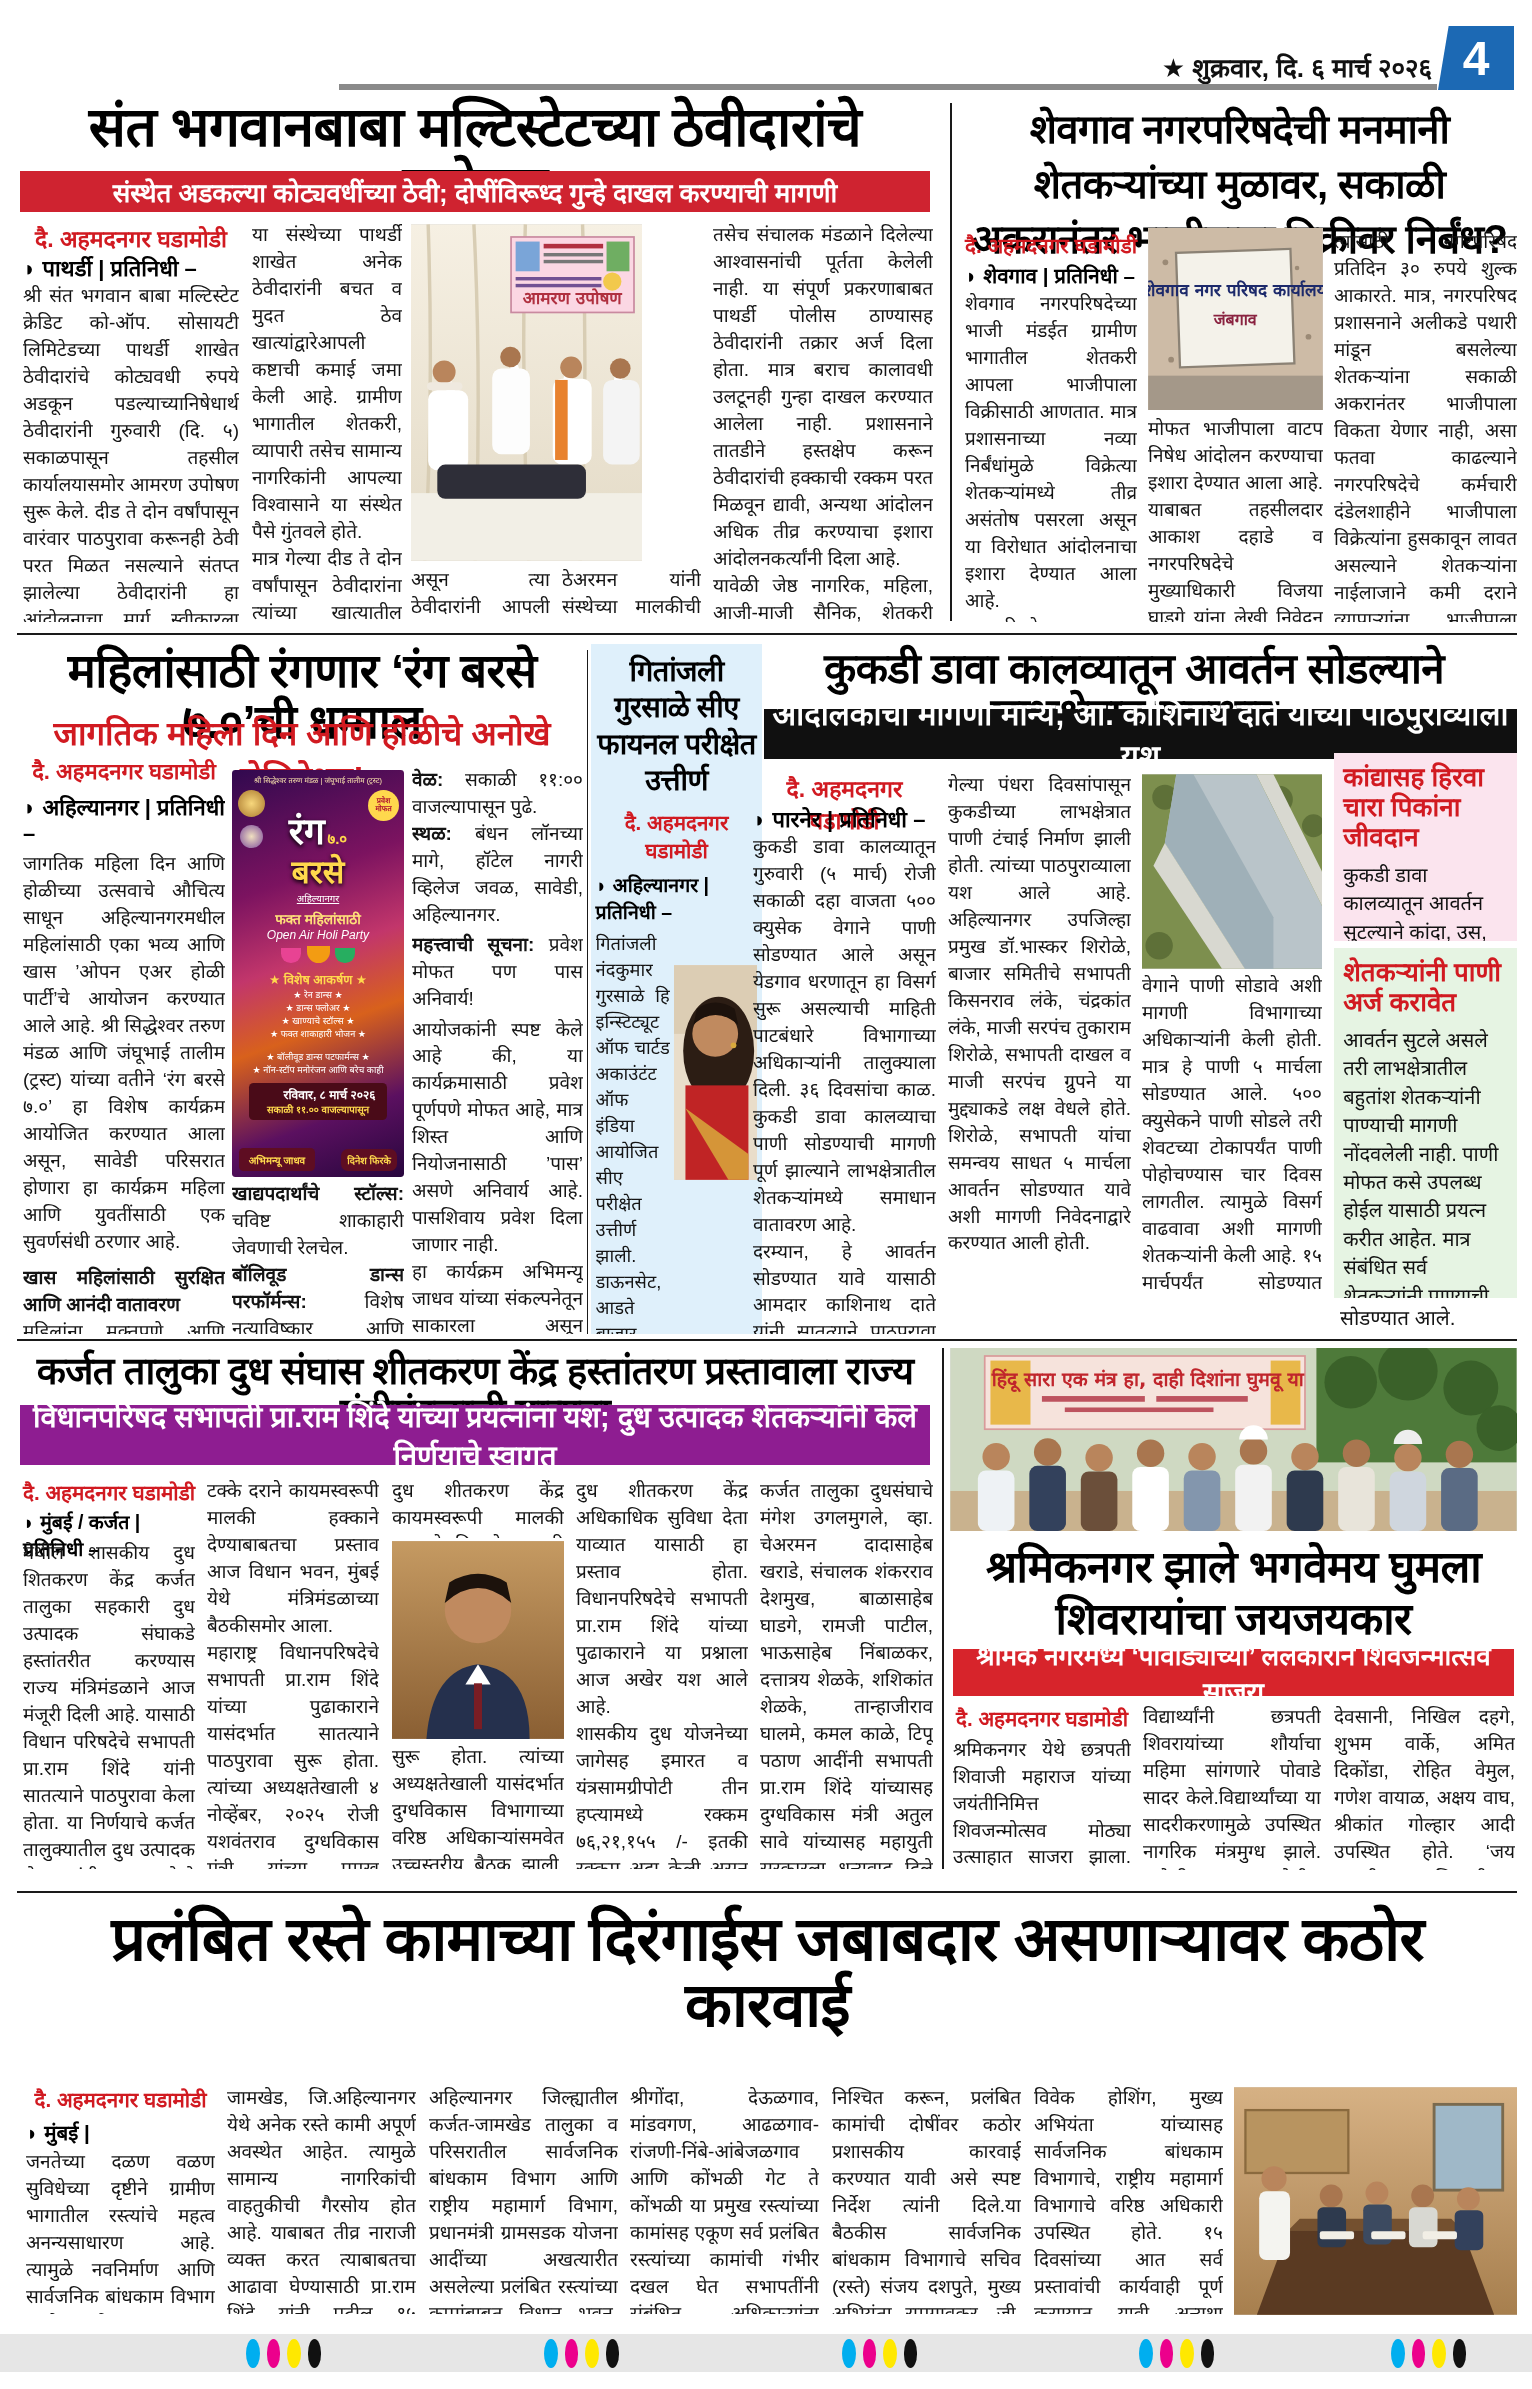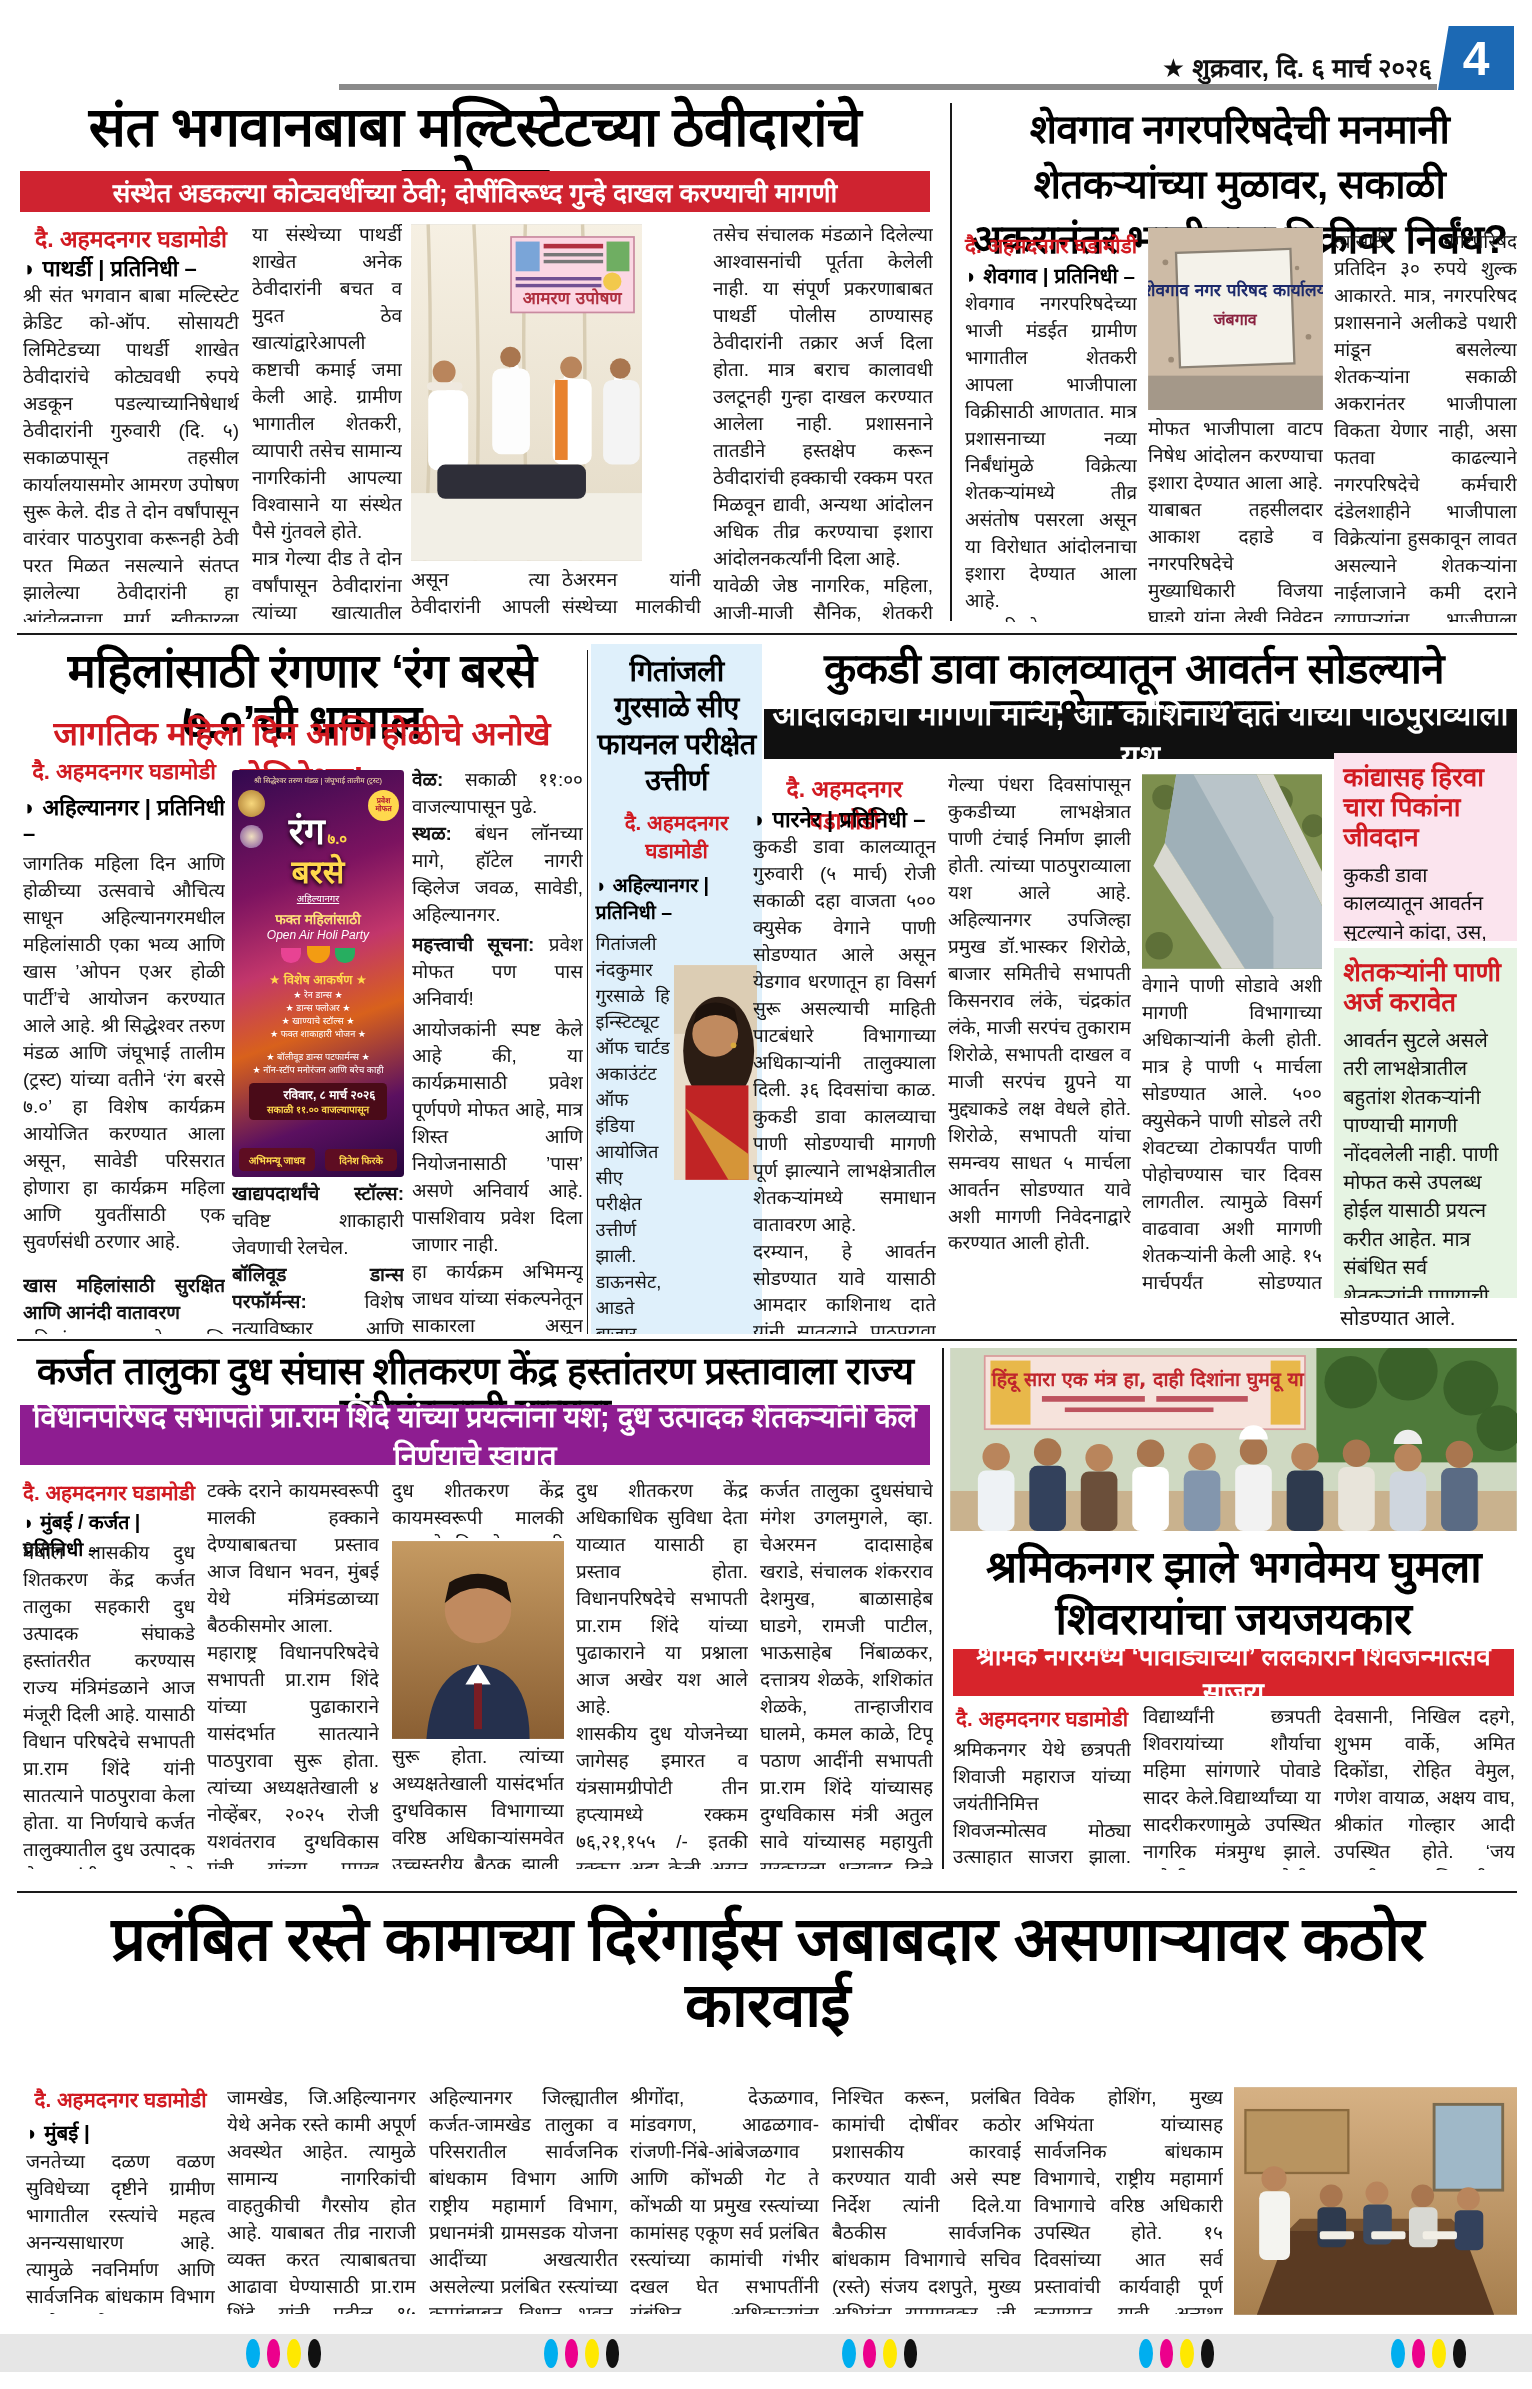--- a/index.html
+++ b/index.html
@@ -128,21 +128,21 @@
   <div class="abs body-t" style="left:1148px;top:416px;width:175px;height:206px;">मोफत भाजीपाला वाटप निषेध आंदोलन करण्याचा इशारा देण्यात आला आहे. याबाबत तहसीलदार आकाश दहाडे व नगरपरिषदेचे मुख्याधिकारी विजया घाडगे यांना लेखी निवेदन देण्यात आले आहे.
 शेतकरी रात्रभर राबून शेतातील उत्पादित ताजा माल विक्रीस आणतो, मात्र त्यालाच अटकाव होत असल्याने शेतकऱ्यांत संताप व्यक्त होत आहे. निवेदनावर अनेक शेतकऱ्यांच्या सह्या आहेत.</div>
   <div class="abs body-t" style="left:1334px;top:229px;width:183px;height:393px;">त्यासाठी नगरपरिषद प्रतिदिन ३० रुपये शुल्क आकारते. मात्र, नगरपरिषद प्रशासनाने अलीकडे पथारी मांडून बसलेल्या शेतकऱ्यांना सकाळी अकरानंतर भाजीपाला विकता येणार नाही, असा फतवा काढल्याने नगरपरिषदेचे कर्मचारी दंडेलशाहीने भाजीपाला विक्रेत्यांना हुसकावून लावत असल्याने शेतकऱ्यांना नाईलाजाने कमी दराने व्यापाऱ्यांना भाजीपाला विकावा लागतो. उरलेला भाजीपाला सडून गेल्याने बळीराजा हवालदिल झाला आहे, मराठा सेवा संघाचे जिल्हाध्यक्ष, बहुजन वंचित आघाडीचे पदाधिकारी यांच्या सह्यांचे निवेदन देण्यात आले आहे.</div>
 
   <div class="abs hl" style="left:20px;top:646px;width:564px;font-size:47px;">महिलांसाठी रंगणार ‘रंग बरसे ७.०’ची धम्माल</div>
   <div class="abs subred" style="left:20px;top:710px;width:564px;font-size:33px;">जागतिक महिला दिन आणि होळीचे अनोखे सेलिब्रेशन!</div>
   <div class="abs" style="left:23px;top:755px;width:202px;height:579px;overflow:hidden;">
     <div class="kicker" style="font-size:22px;">दै. अहमदनगर घडामोडी</div>
     <div class="dateline" style="margin-top:5.7px;">◗ अहिल्यानगर | प्रतिनिधी –</div>
     <div class="body-t" style="margin-top:4.6px;">जागतिक महिला दिन आणि होळीच्या उत्सवाचे औचित्य साधून अहिल्यानगरमधील महिलांसाठी एका भव्य आणि खास ’ओपन एअर होळी पार्टी’चे आयोजन करण्यात आले आहे. श्री सिद्धेश्वर तरुण मंडळ आणि जंघूभाई तालीम (ट्रस्ट) यांच्या वतीने ‘रंग बरसे ७.०’ हा विशेष कार्यक्रम आयोजित करण्यात आला असून, सावेडी परिसरात होणारा हा कार्यक्रम महिला आणि युवतींसाठी एक सुवर्णसंधी ठरणार आहे.</div>
-    <div class="body-t" style="font-weight:900;margin-top:17px;">खास महिलांसाठी सुरक्षित आणि आनंदी वातावरण</div>
+    <div class="body-t" style="font-weight:900;margin-top:9px;">खास महिलांसाठी सुरक्षित आणि आनंदी वातावरण</div>
     <div class="body-t">महिलांना मुक्तपणे आणि सुरक्षित वातावरणात होळीचा आनंद घेता यावा, या उद्देशाने हा कार्यक्रम फक्त महिलांसाठी ठेवण्यात आला असून पुरुषांना प्रवेश निषिद्ध असून, महिला आणि युवतींसाठी हा एक सुवर्णसंधी ठरणार आहे.</div>
 
   </div>
 
   <div class="abs poster" style="left:232px;top:770px;width:172px;height:407px;border-radius:3.4px;">
     <div style="font-size:7.4px;text-align:center;padding-top:4.6px;color:#ffe9b0;">श्री सिद्धेश्वर तरुण मंडळ | जंघूभाई तालीम (ट्रस्ट)</div>
     <div class="abs" style="left:136px;top:19.5px;width:31px;height:31px;border-radius:50%;background:#ffd84d;display:flex;align-items:center;justify-content:center;text-align:center;">
       <span style="color:#b01030;font-size:7.4px;font-weight:900;line-height:1.1;">प्रवेश मोफत</span>
     </div>
     <div class="abs" style="left:5.7px;top:19.5px;width:27.5px;height:27.5px;border-radius:50%;background:radial-gradient(circle,#f7d77c,#a8762c);"></div>
@@ -165,21 +165,21 @@
     <div class="tt" style="font-size:9.2px;">★ डान्स फ्लोअर ★</div>
     <div class="tt" style="font-size:9.2px;">★ खाण्याचे स्टॉल्स ★</div>
     <div class="tt" style="font-size:9.2px;">★ फक्त शाकाहारी भोजन ★</div>
     <div class="tt" style="font-size:9.2px;margin-top:10px;">★ बॉलीवूड डान्स पटफार्मन्स ★</div>
     <div class="tt" style="font-size:9.2px;">★ नॉन-स्टॉप मनोरंजन आणि बरेच काही</div>
     <div class="chip" style="margin:6.9px 17px 0;padding:3.4px 0;background:#4a0b18;">
       <div style="font-size:12px;color:#fff;margin-left:23px;">रविवार, ८ मार्च २०२६</div>
       <div style="font-size:9.7px;color:#ffd84d;">सकाळी ११.०० वाजल्यापासून</div>
     </div>
     <div class="abs chip" style="left:6.9px;bottom:5.7px;width:76px;padding:4.6px 0;font-size:10px;">अभिमन्यू जाधव</div>
-    <div class="abs chip" style="right:6.9px;bottom:5.7px;width:72px;padding:4.6px 0;font-size:9.7px;">दिनेश फिरके</div>
+    <div class="abs chip" style="right:6.9px;bottom:5.7px;width:56px;padding:4.6px 0;font-size:9.7px;border-radius:7px;">दिनेश फिरके</div>
   </div>
 
   <div class="abs" style="left:232px;top:1181px;width:172px;height:153px;overflow:hidden;">
     <div class="body-t feat"><span class="lb">खाद्यपदार्थांचे स्टॉल्स:</span><span> चविष्ट शाकाहारी जेवणाची रेलचेल.</span></div>
     <div class="body-t feat"><span class="lb">बॉलिवूड डान्स परफॉर्मन्स:</span><span> विशेष नृत्याविष्कार आणि मनोरंजन.</span></div>
 
   </div>
   <div class="abs" style="left:412px;top:767px;width:171px;height:567px;overflow:hidden;">
     <div class="body-t feat"><span class="lb">वेळ:</span><span> सकाळी ११:०० वाजल्यापासून पुढे.</span></div>
     <div class="body-t feat"><span class="lb">स्थळ:</span><span> बंधन लॉनच्या मागे, हॉटेल नागरी व्हिलेज जवळ, सावेडी, अहिल्यानगर.</span></div>

